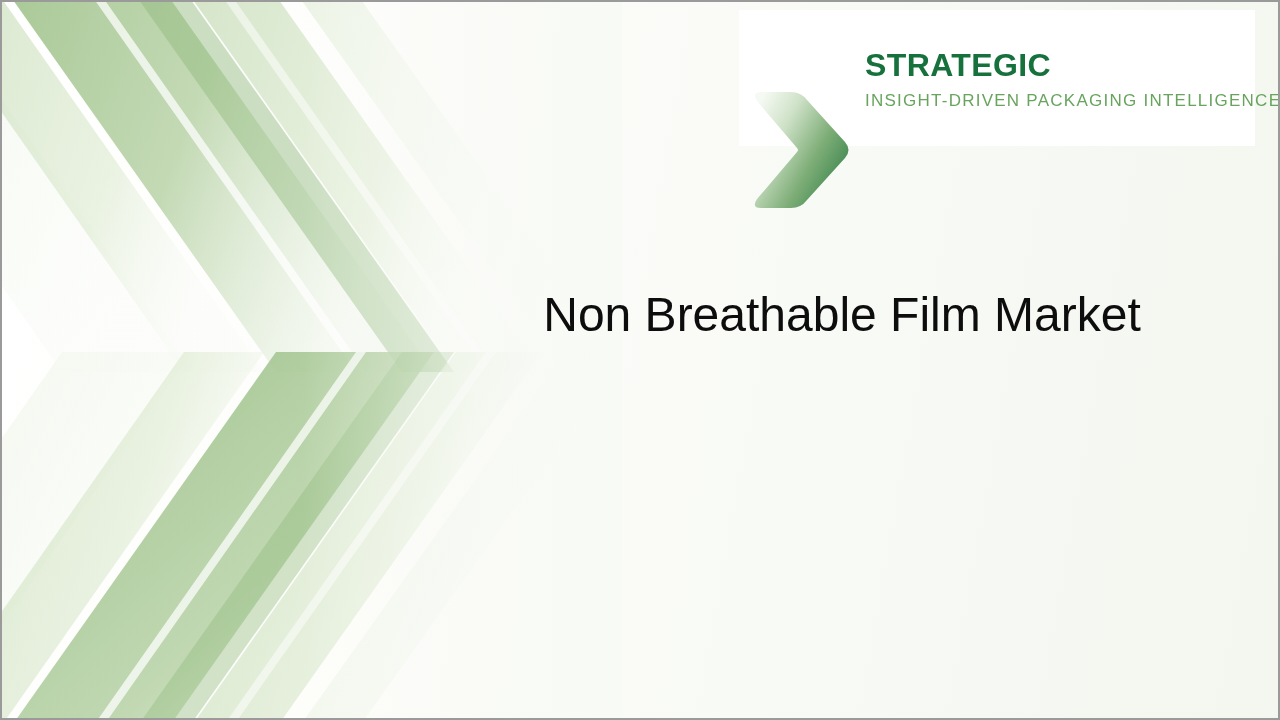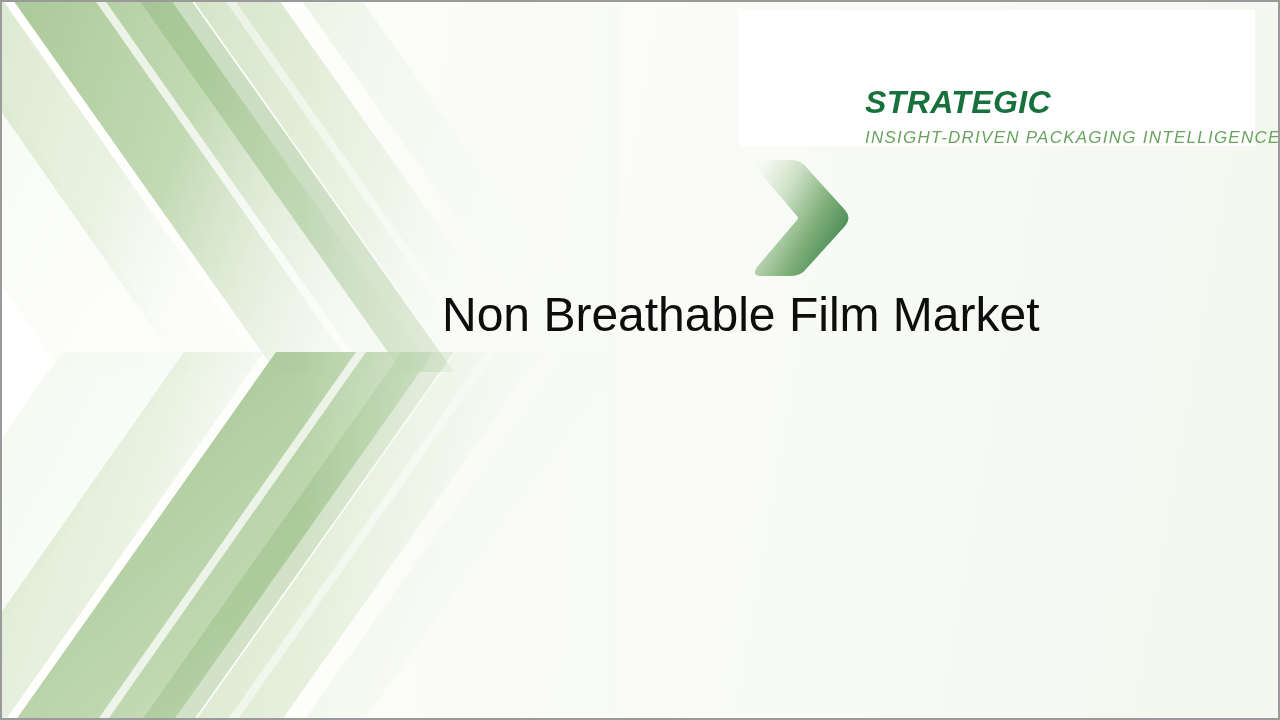--- a/index.html
+++ b/index.html
@@ -34,22 +34,21 @@
 
   
   .logo-box {
     position: absolute;
     left: 737px;
     top: 8px;
     width: 516px;
     height: 136px;
     background: #ffffff;
     display: flex;
-    align-items: flex-end;
-    font-style: italic;
+    align-items: center;
   }
   .logo-mark {
     width: 122px;
     flex: 0 0 122px;
     position: relative;
   }
   .logo-mark svg {
     position: absolute;
     left: 6px;
     top: 8px;
@@ -81,20 +80,21 @@
     letter-spacing: 1.25px;
     white-space: nowrap;
   }
 
   
   .title {
     position: absolute;
     left: 440px;
     top: 255px;
     width: 800px;
+    text-align: center;
     color: #0d0d0d;
     font-size: 48px;
     line-height: 52px;
     font-weight: normal;
     white-space: pre-line;
   }
 
   
   .email {
     position: absolute;

